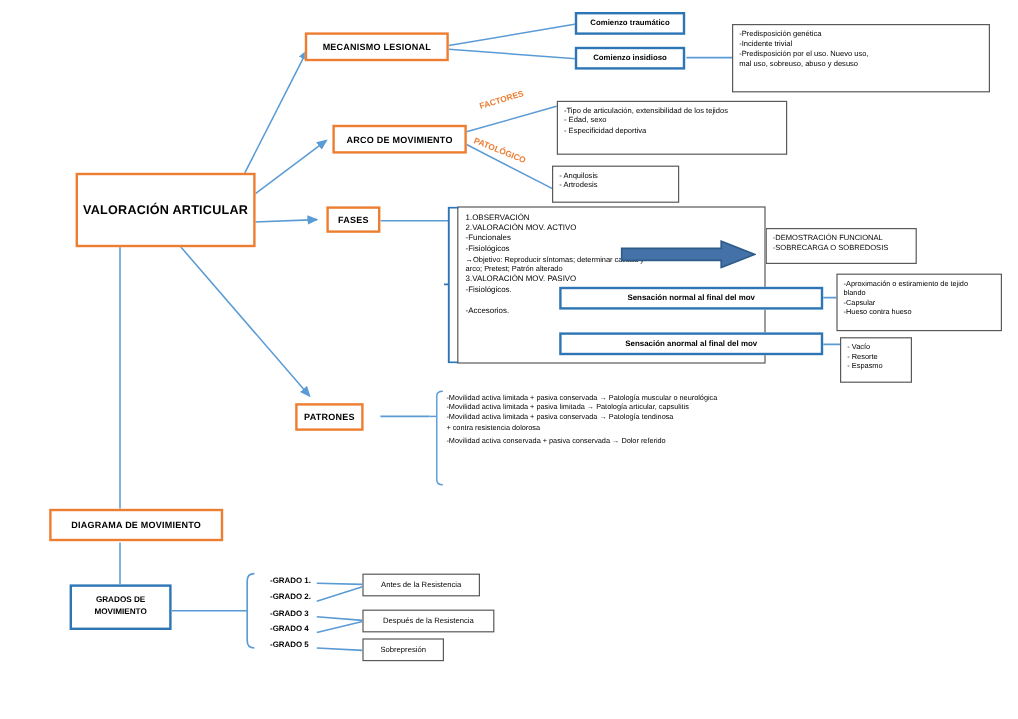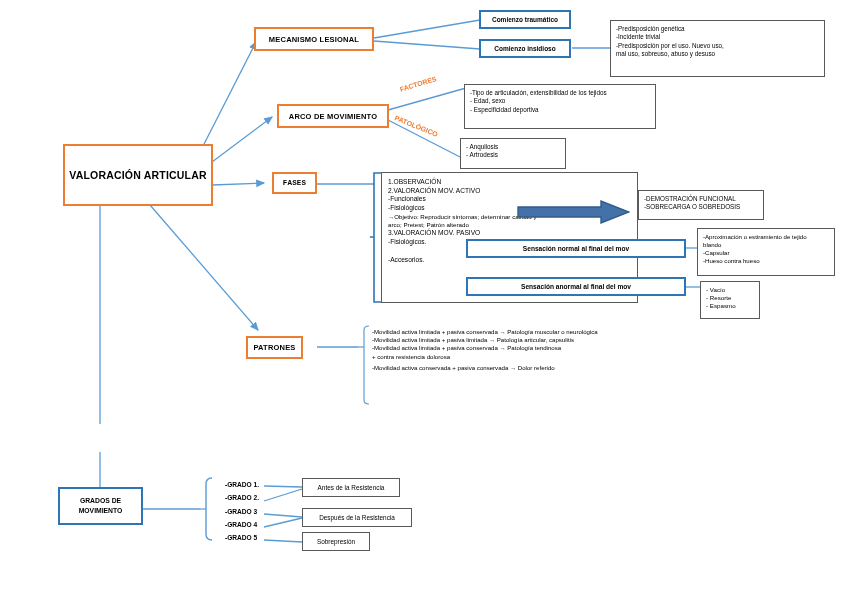--- a/index.html
+++ b/index.html
@@ -193,21 +193,21 @@
     <span class="line">-Tipo de articulación, extensibilidad de los tejidos</span>
     <span class="line">- Edad, sexo</span>
     <span class="line">- Especificidad deportiva</span>
   </div>
 
   <div class="textbox" style="left:460px; top:138px; width:106px; height:31px; font-size:6.3px;">
     <span class="line">- Anquilosis</span>
     <span class="line">- Artrodesis</span>
   </div>
 
-  <div class="node node-orange" style="left:272px; top:172px; width:45px; height:22px; font-size:7.5px;font-family:Liberation Mono, monospace;">
+  <div class="node node-orange" style="left:272px; top:172px; width:45px; height:22px; font-size:7.5px;">
     <span>FASES</span>
   </div>
 
   <div class="textbox" style="left:381px; top:172px; width:257px; height:131px; font-size:6.6px; padding:5px 6px;">
     <span class="line">1.OBSERVACIÓN</span>
     <span class="line">2.VALORACIÓN MOV. ACTIVO</span>
     <span class="line">-Funcionales</span>
     <span class="line">-Fisiológicos</span>
     <span class="line" style="font-size:6.2px;">→Objetivo: Reproducir síntomas; determinar calidad y</span>
     <span class="line" style="font-size:6.2px;">arco; Pretest; Patrón alterado</span>
@@ -256,20 +256,23 @@
   </div>
 
   <div class="plain-list" style="left:372px; top:328px; width:300px; font-size:6.1px;">
     <span class="line">-Movilidad activa limitada + pasiva conservada → Patología muscular o neurológica</span>
     <span class="line">-Movilidad activa limitada + pasiva limitada → Patología articular, capsulitis</span>
     <span class="line">-Movilidad activa limitada + pasiva conservada → Patología tendinosa</span>
     <span class="line"> + contra resistencia dolorosa</span>
     <span class="line" style="margin-top:3px;">-Movilidad activa conservada + pasiva conservada → Dolor referido</span>
   </div>
 
+  <div class="node node-orange" style="left:41px; top:424px; width:145px; height:27px; font-size:7.5px;">
+    <span>DIAGRAMA DE MOVIMIENTO</span>
+  </div>
 
   <div class="node node-blue" style="left:58px; top:487px; width:85px; height:38px; font-size:6.8px; flex-direction:column; line-height:1.5;">
     <span>GRADOS DE</span>
     <span>MOVIMIENTO</span>
   </div>
 
   <div class="grado-item" style="left:225px; top:481px; font-size:6.6px;">
     <span>-GRADO 1.</span>
   </div>
   <div class="grado-item" style="left:225px; top:494px; font-size:6.6px;">

